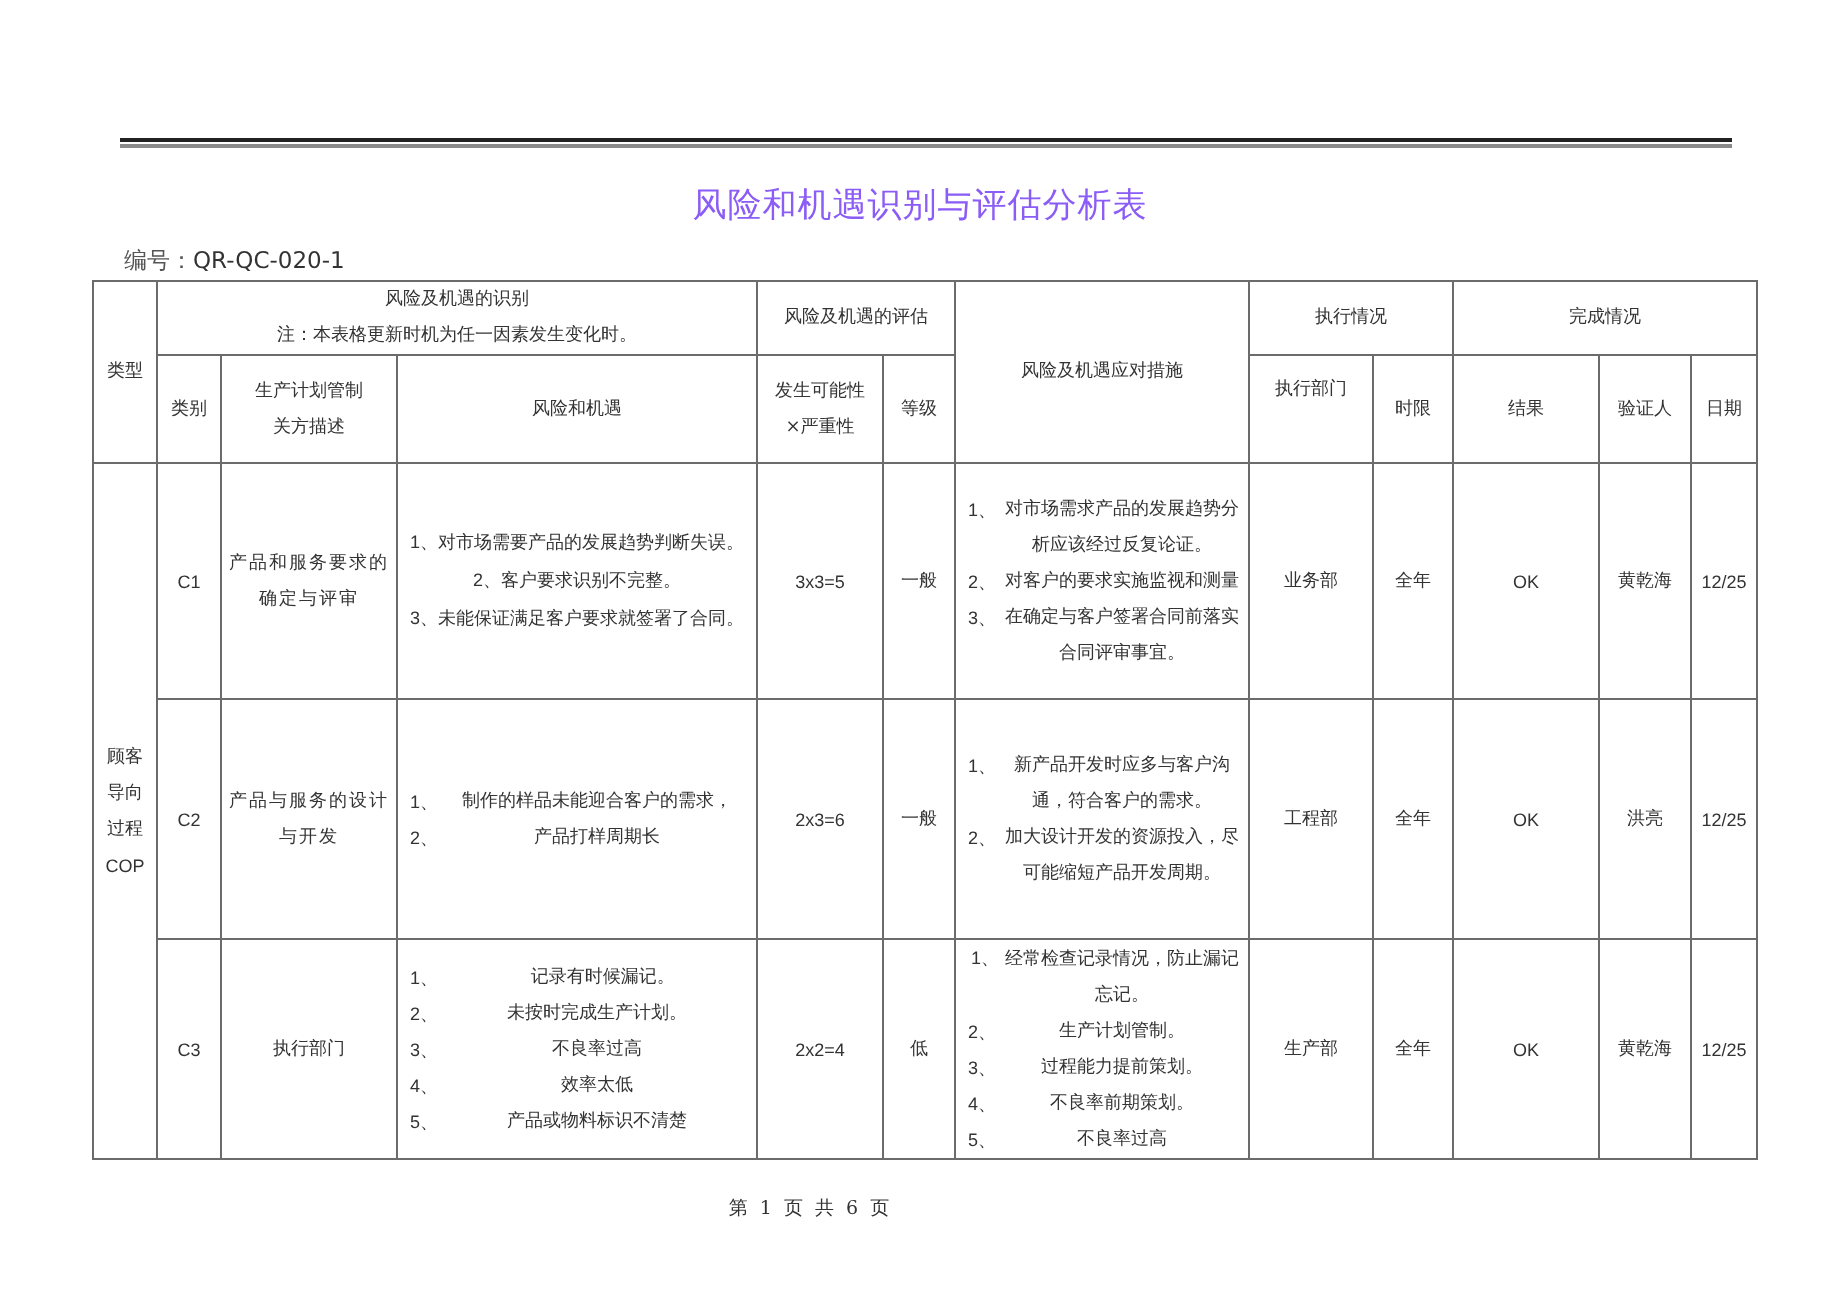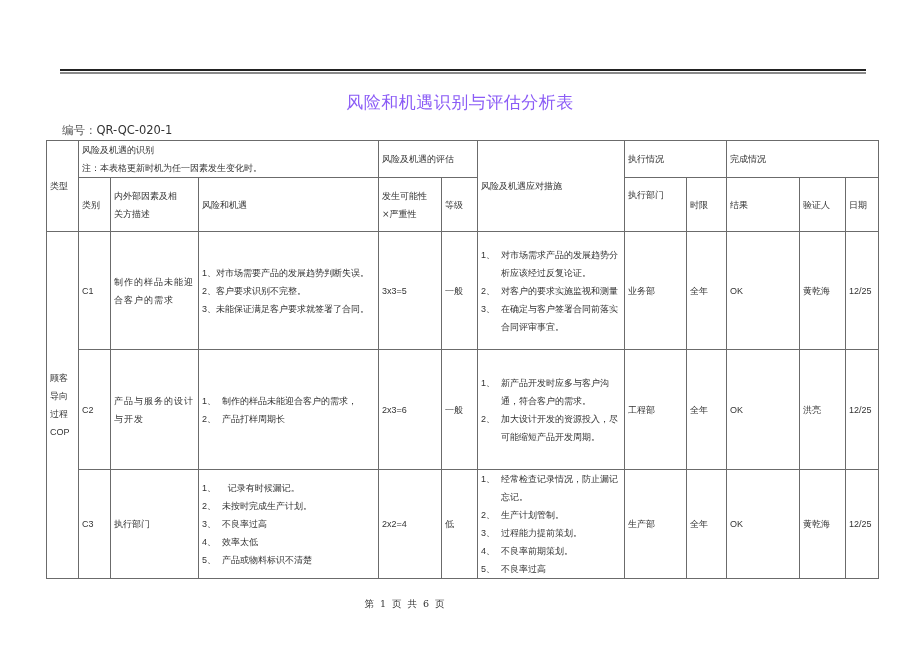--- a/index.html
+++ b/index.html
@@ -7,21 +7,21 @@
          font-family: "DejaVu Serif", "Liberation Serif", serif; color: #222; }
   .topline { position: absolute; left: 60px; top: 69px; width: 806px; height: 2px; background: #222; }
   .topline2 { position: absolute; left: 60px; top: 72px; width: 806px; height: 2px; background: #8a8a8a; }
   .title { position: absolute; left: 0; top: 91px; width: 920px; text-align: center;
            font-family: "DejaVu Sans", "Liberation Sans", sans-serif; font-size: 17px; color: #8b5cf6; letter-spacing: 0.5px; }
   .docno { position: absolute; left: 62px; top: 123px; font-size: 11.5px;
            font-family: "DejaVu Sans", "Liberation Sans", sans-serif; color: #333; }
   .docno .lab { color: #555; }
   table.risk { position: absolute; left: 46px; top: 140px; border-collapse: collapse; table-layout: fixed;
                font-size: 9px; color: #333; }
-  table.risk td { border: 1px solid #6b6b6b; text-align: left; vertical-align: middle; padding: 0 3px; line-height: 18px; }
+  table.risk td { border: 1px solid #6b6b6b; text-align: center; vertical-align: middle; padding: 0 3px; line-height: 18px; }
   .sans { font-family: "Liberation Sans", "DejaVu Sans", sans-serif; }
   td.left { text-align: left; }
   .item { display: flex; }
   .item .num { font-family: "Liberation Sans", "DejaVu Sans", sans-serif; width: 20px; flex: none; }
   .item .txt { flex: 1; }
   .hang { padding-left: 20px; text-indent: -20px; }
   .typecell { line-height: 20px; }
   .date { text-align: right; font-family: "Liberation Sans", "DejaVu Sans", sans-serif; word-break: break-all; }
   .footer { position: absolute; left: 0; top: 598px; width: 809px; text-align: center; font-size: 9.5px; color: #333; word-spacing: 3px; }
 </style>
@@ -62,21 +62,21 @@
     </td>
     <td colspan="2">风险及机遇的评估</td>
     <td rowspan="2">风险及机遇应对措施</td>
     <td colspan="2">执行情况</td>
     <td colspan="3">完成情况</td>
   </tr>
 
   <tr style="height:54px">
     <td>类别</td>
     <td>
-      <div>内外部因素及相</div>
+      <div>生产计划管制</div>
       <div>关方描述</div>
     </td>
     <td>风险和机遇</td>
     <td>
       <div>发生可能性</div>
       <div>×严重性</div>
     </td>
     <td>等级</td>
     <td style="vertical-align:top;padding-top:8px">执行部门</td>
     <td>时限</td>
@@ -86,21 +86,21 @@
   </tr>
 
   <tr style="height:118px">
     <td rowspan="3" class="typecell">
       <div>顾客</div>
       <div>导向</div>
       <div>过程</div>
       <div class="sans">COP</div>
     </td>
     <td class="sans">C1</td>
-    <td class="left" style="letter-spacing:1px">制作的样品未能迎合客户的需求</td>
+    <td class="left" style="letter-spacing:1px">产品和服务要求的确定与评审</td>
     <td class="left">
       <div class="hang"><span class="sans">1、</span><span>对市场需要产品的发展趋势判断失误。</span></div>
       <div class="hang"><span class="sans">2、</span><span>客户要求识别不完整。</span></div>
       <div class="hang"><span class="sans">3、</span><span>未能保证满足客户要求就签署了合同。</span></div>
     </td>
     <td class="sans">3x3=5</td>
     <td>一般</td>
     <td class="left">
       <div class="item">
             <span class="num">1、</span>

